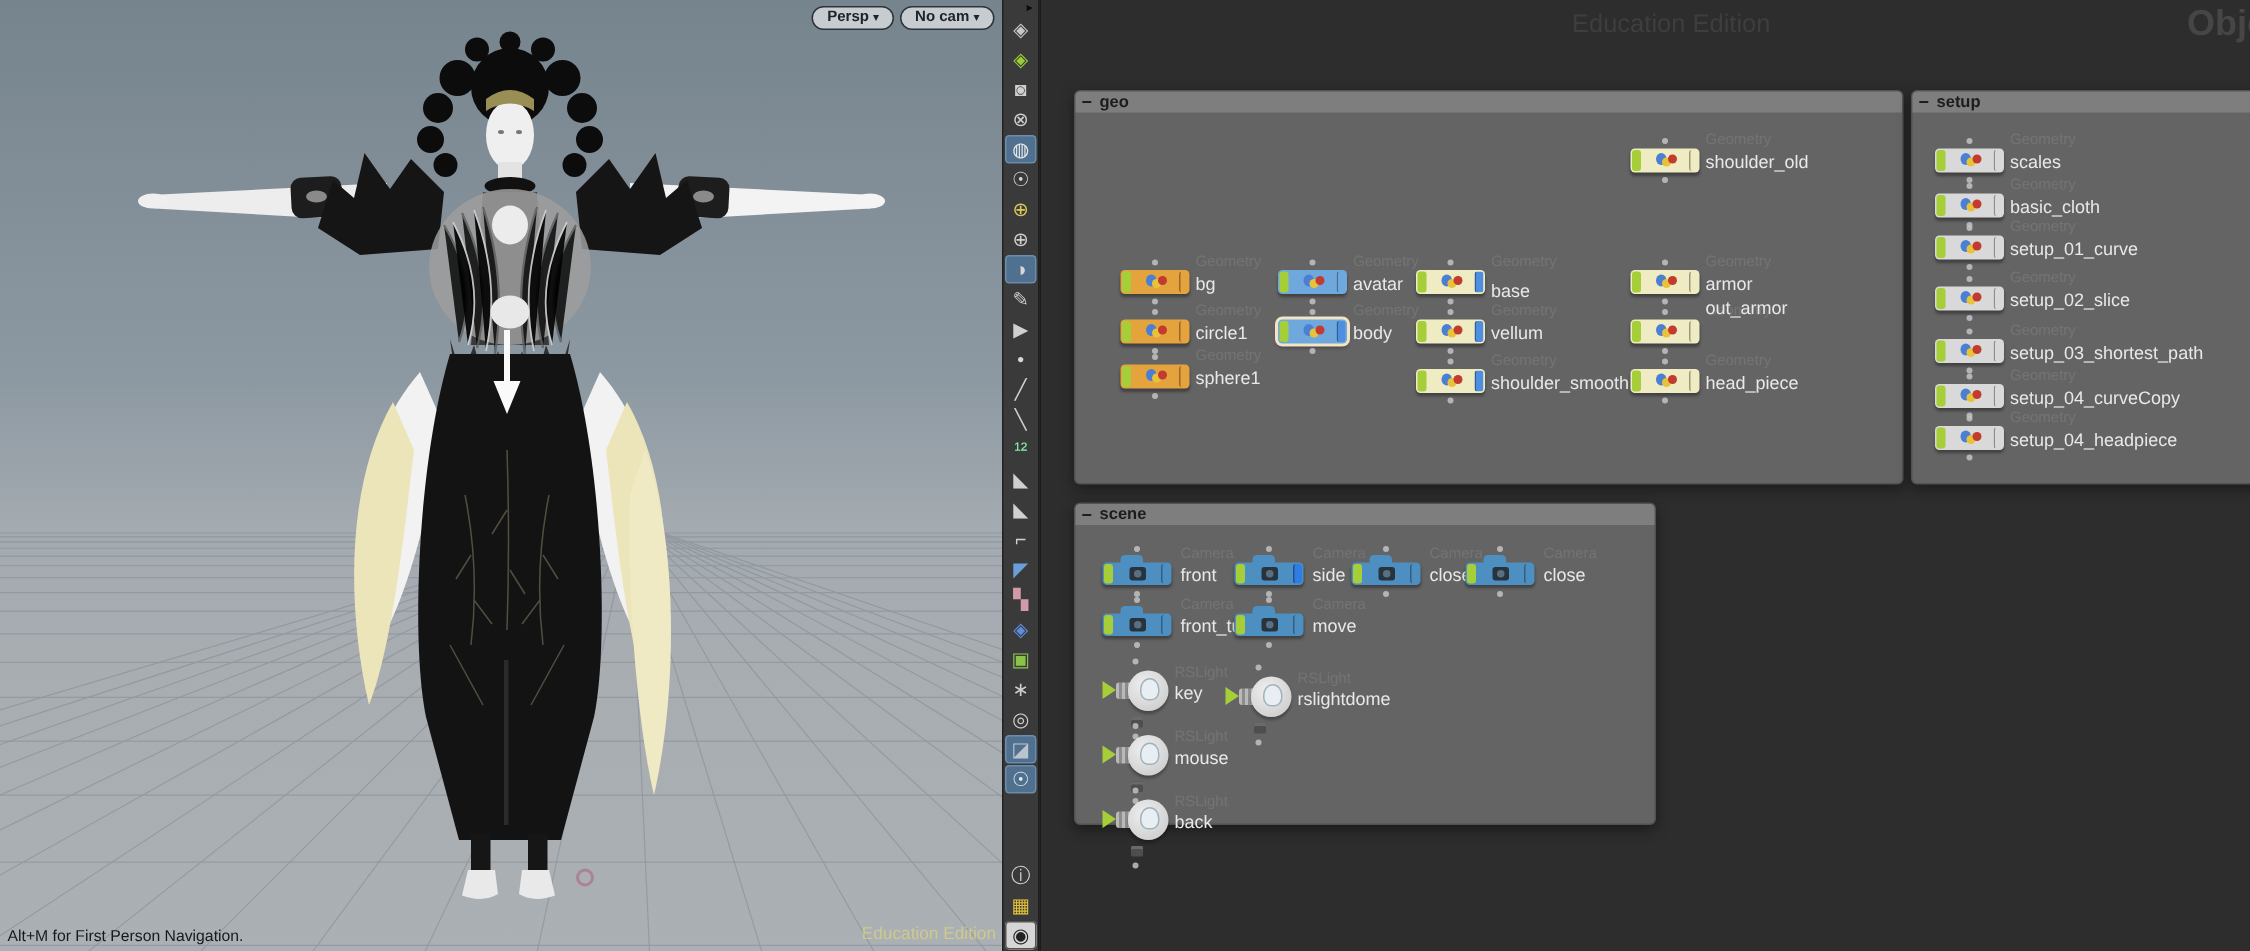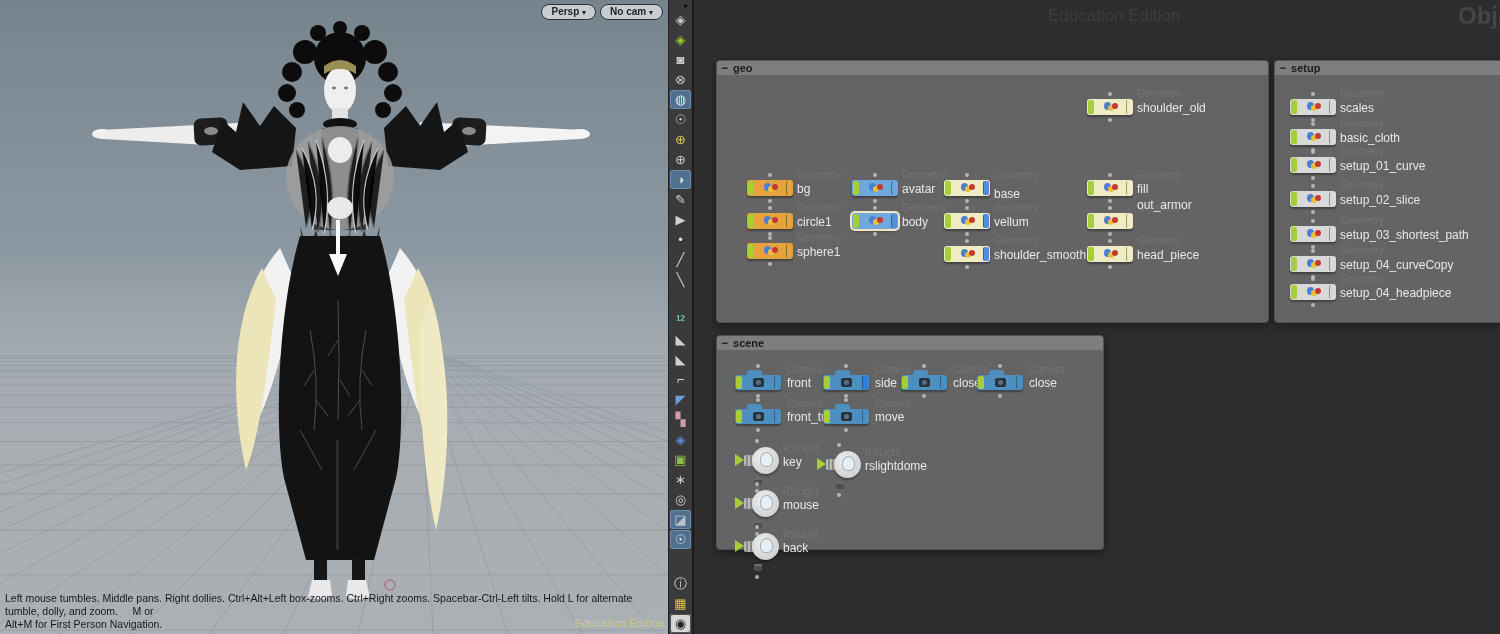--- a/index.html
+++ b/index.html
@@ -214,41 +214,41 @@
 
       <line x1="338" y1="220" x2="338" y2="256" stroke="#fafafa" stroke-width="4"></line>
       <polygon points="329,254 347,254 338,276" fill="#fafafa"></polygon>
     </svg>
 
     <div class="pill-row">
       <div class="pill"><span>Persp</span> <span class="dd">▾</span></div>
       <div class="pill"><span>No cam</span> <span class="dd">▾</span></div>
     </div>
 
-    <div class="vp-help"><span>Left mouse tumbles. Middle pans. Right dollies. Ctrl+Alt+Left box-zooms. Ctrl+Right zooms. Spacebar-Ctrl-Left tilts. Hold L for alternate tumble, dolly, and zoom.     M or</span><br><span>Alt+M for First Person Navigation.</span></div>
+    <div class="vp-help"><br><span>Alt+M for First Person Navigation.</span></div>
     <div class="vp-watermark">Education Edition</div>
   </div>
 
   <div id="toolbar">
     <div id="pane-arrow">►</div>
   <div class="tool" style="color: rgb(200, 200, 200);">◈</div>
       <div class="tool" style="color: rgb(154, 205, 50);">◈</div>
       <div class="tool" style="color: rgb(207, 207, 207);">◙</div>
       <div class="tool" style="color: rgb(207, 207, 207);">⊗</div>
       <div class="tool hl" style="color: rgb(232, 232, 232);">◍</div>
       <div class="tool" style="color: rgb(216, 216, 216);">☉</div>
       <div class="tool" style="color: rgb(216, 199, 90);">⊕</div>
       <div class="tool" style="color: rgb(207, 207, 207);">⊕</div>
       <div class="tool hl" style="color: rgb(216, 216, 216);">◑</div>
       <div class="tool" style="color: rgb(207, 207, 207);">✎</div>
       <div class="tool" style="color: rgb(207, 207, 207);">▶</div>
       <div class="tool" style="color: rgb(216, 216, 216);">•</div>
       <div class="tool" style="color: rgb(207, 207, 207);">╱</div>
       <div class="tool" style="color: rgb(207, 207, 207);">╲</div>
-      <div class="tool" style="color: #86efac; margin-top: 20px;">¹²</div>
+      <div class="tool" style="color: #86efac;">¹²</div>
       <div class="tool" style="color: rgb(207, 207, 207);">◣</div>
       <div class="tool" style="color: rgb(207, 207, 207);">◣</div>
       <div class="tool" style="color: rgb(207, 207, 207);">⌐</div>
       <div class="tool" style="color: rgb(106, 159, 216);">◤</div>
       <div class="tool" style="color: rgb(208, 154, 168);">▚</div>
       <div class="tool" style="color: rgb(91, 141, 217);">◈</div>
       <div class="tool" style="color: rgb(139, 195, 74);">▣</div>
       <div class="tool" style="color: rgb(208, 208, 208);">∗</div>
       <div class="tool" style="color: rgb(208, 208, 208);">◎</div>
       <div class="tool hl" style="color: rgb(185, 196, 207);">◪</div>
@@ -325,21 +325,21 @@
             <span class="gflag-r" style="background: rgb(239, 235, 195);"></span>
             <span class="gicon">
               <i class="b"></i>
               <i class="y"></i>
               <i class="r"></i>
             </span>
           </div>
           <span class="ndot" style="left: 391px; top: 98px;"></span>
           <span class="ndot" style="left: 391px; top: 124px;"></span>
           <span class="ntype" style="left: 420px; top: 94px;">Geometry</span>
-          <span class="nlabel" style="left: 420px; top: 107px;">fill</span>
+          <span class="nlabel" style="left: 420px; top: 107px;">armor</span>
           <div class="gnode" style="left: 30px; top: 138px; background: rgb(229, 163, 62);">
             <span class="gflag-l"></span>
             <span class="gflag-r" style="background: rgb(229, 163, 62);"></span>
             <span class="gicon">
               <i class="b"></i>
               <i class="y"></i>
               <i class="r"></i>
             </span>
           </div>
           <span class="ndot" style="left: 51px; top: 131px;"></span>

